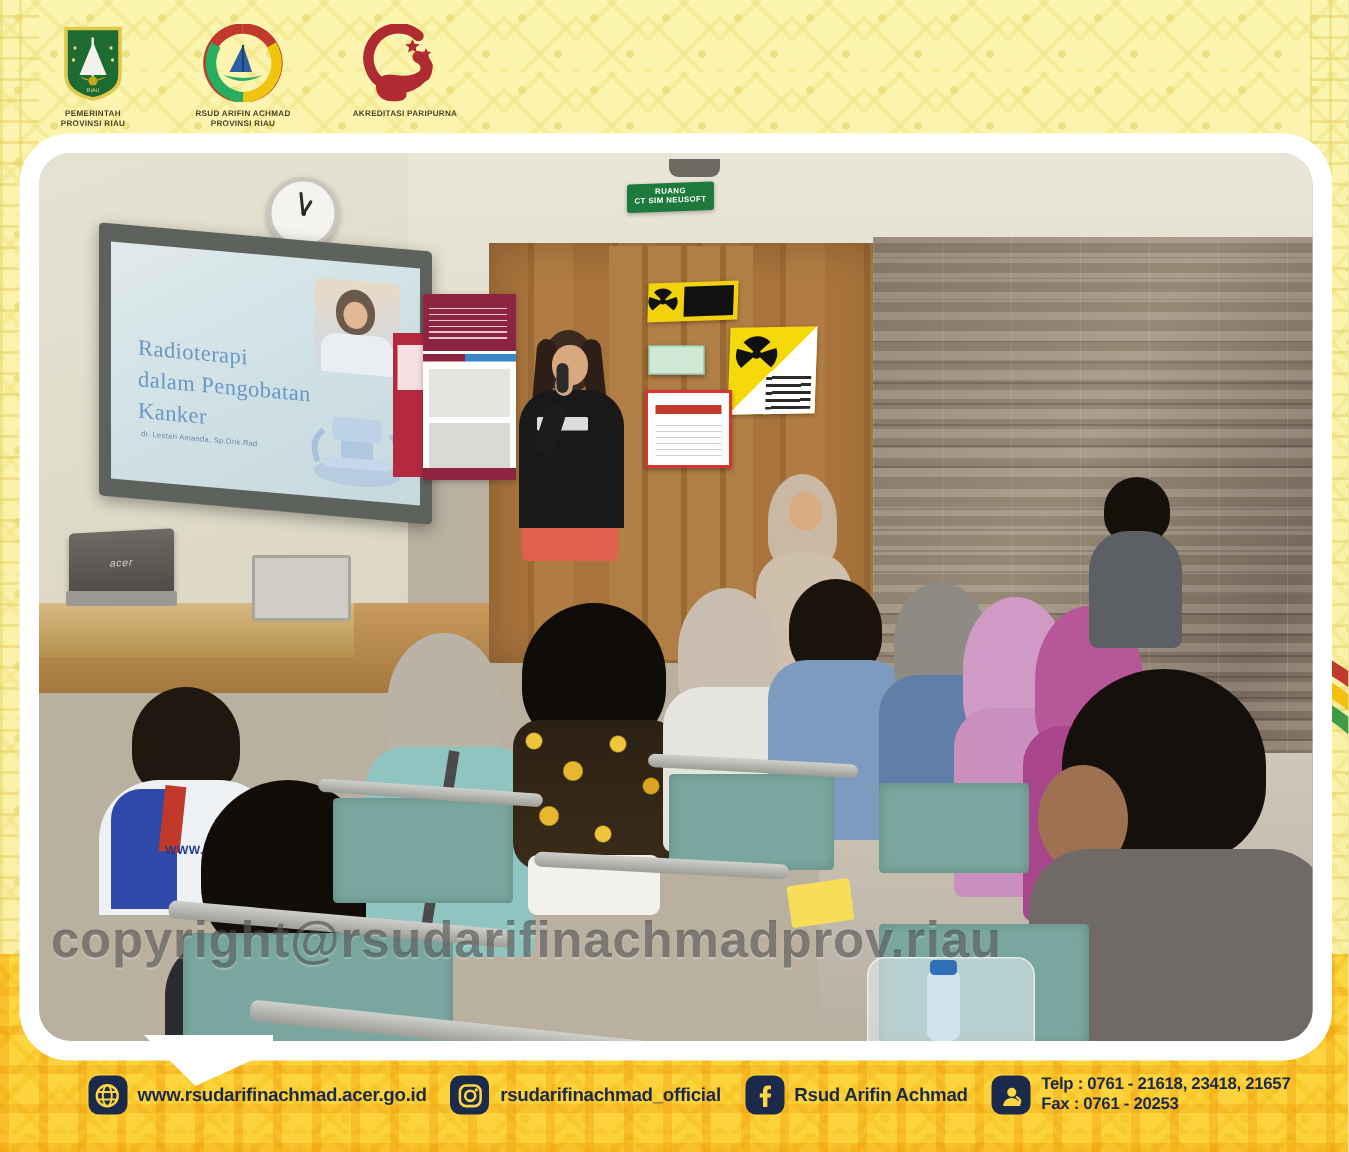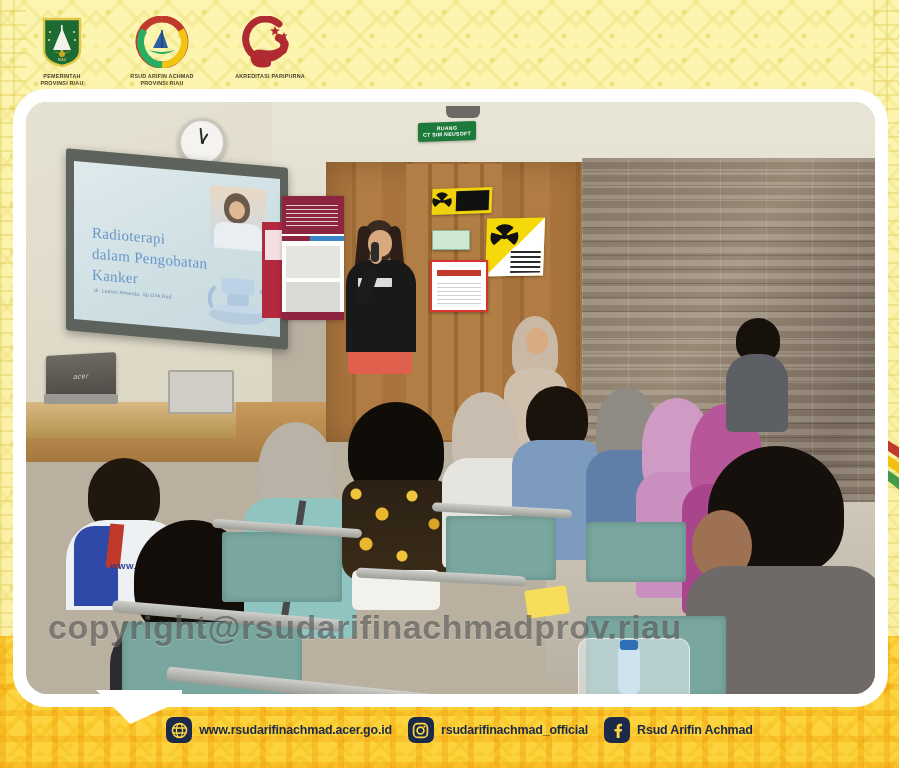--- a/index.html
+++ b/index.html
@@ -191,21 +191,21 @@
 
   
   .aud-head{position:absolute;border-radius:50% 50% 40% 40%;}
   .aud-shoulder{position:absolute;border-radius:40px 40px 0 0;}
 
   
   .chair{position:absolute;background:#79a79f;border-radius:3px;box-shadow:inset 0 0 8px rgba(0,0,0,.18);}
   .chair-rail{position:absolute;background:linear-gradient(#cfcfcb,#9d9d98);border-radius:5px;}
 
   
-  #watermark{position:absolute;left:22px;top:506px;width:96%;color:rgba(60,60,60,.55);
+  #watermark{position:absolute;left:8px;top:506px;width:96%;color:rgba(60,60,60,.55);
              font-size:34px;font-weight:bold;letter-spacing:.5px;white-space:nowrap;
              text-shadow:0 1px 1px rgba(255,255,255,.25);pointer-events:none;}
 
   
   #footer{position:absolute;left:0;right:0;bottom:14px;height:48px;display:flex;align-items:center;
           justify-content:center;gap:16px;z-index:9;padding-left:20px;}
   .f-item{display:flex;align-items:center;gap:7px;}
   .f-icon{width:26px;height:26px;border-radius:7px;background:#1b2a4a;display:flex;align-items:center;
           justify-content:center;color:#fdd743;flex:0 0 auto;}
   .f-text{font-size:12.5px;font-weight:bold;color:#1b2a4a;letter-spacing:-.2px;white-space:nowrap;}
@@ -507,15 +507,28 @@
 
     <div class="f-item">
       <div class="f-icon">
         <svg width="17" height="17" viewBox="0 0 17 17">
           <path d="M10.6 16V9.6h2.1l.4-2.6h-2.5V5.4c0-.75.2-1.26 1.28-1.26H13V1.84C12.76 1.8 11.94 1.72 11 1.72c-1.98 0-3.34 1.2-3.34 3.42V7H5.5v2.6h2.16V16z" fill="#fdd743"></path>
         </svg>
       </div>
       <div class="f-text">Rsud Arifin Achmad</div>
     </div>
 
+    <div class="f-item">
+      <div class="f-icon">
+        <svg width="17" height="17" viewBox="0 0 17 17">
+          <circle cx="8.5" cy="6.2" r="3" fill="#fdd743"></circle>
+          <path d="M2.8 15.4c0-3.2 2.6-5.4 5.7-5.4s5.7 2.2 5.7 5.4z" fill="#fdd743"></path>
+          <path d="M11.8 9.4 q3.2 1.4 2 4.2" fill="none" stroke="#fdd743" stroke-width="1.4" stroke-linecap="round"></path>
+        </svg>
+      </div>
+      <div class="f-text two">
+        <span>Telp : 0761 - 21618,  23418, 21657</span><br>
+        <span>Fax : 0761 - 20253</span>
+      </div>
+    </div>
 
   </div>
 </div>
 
 </body></html>

